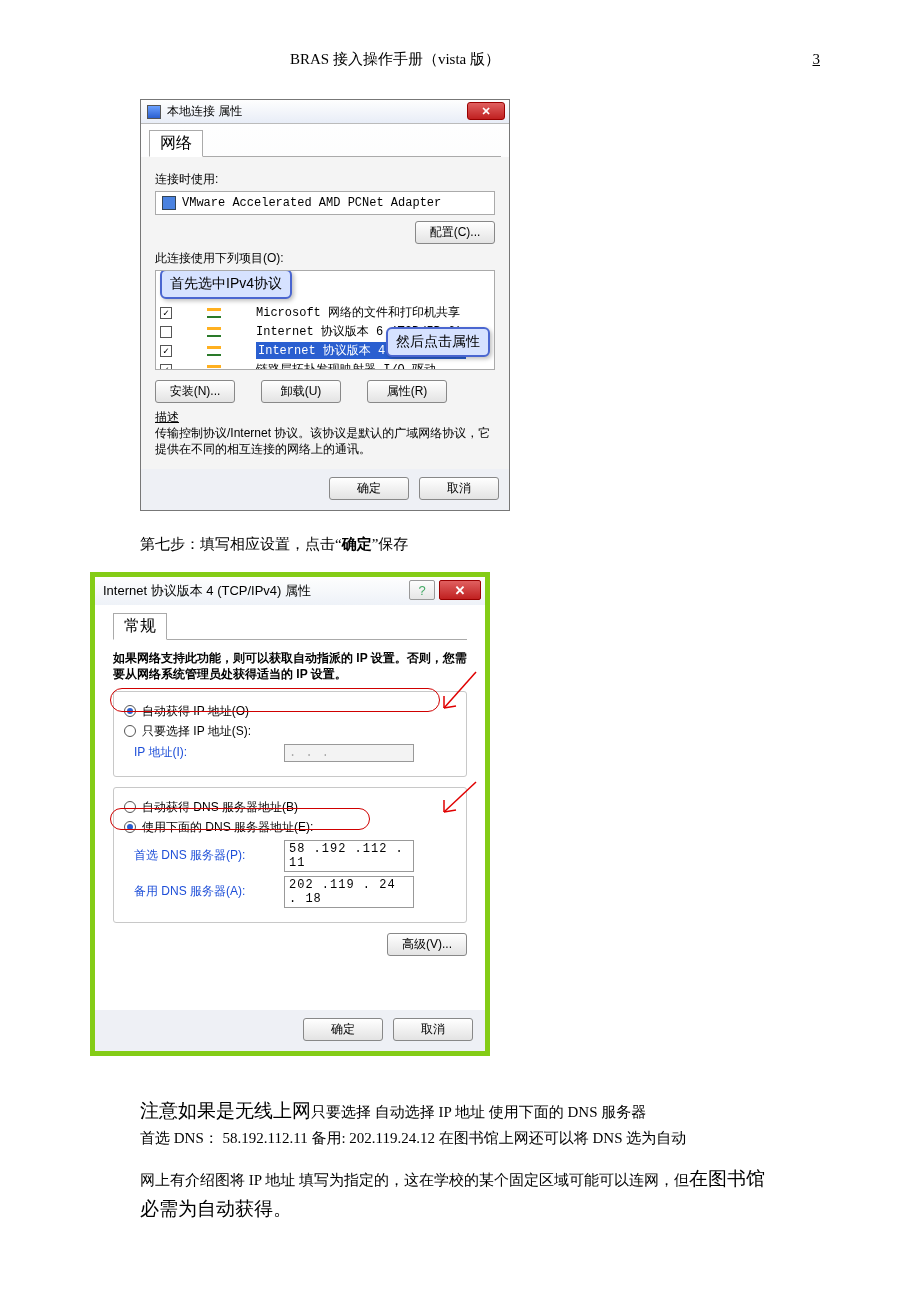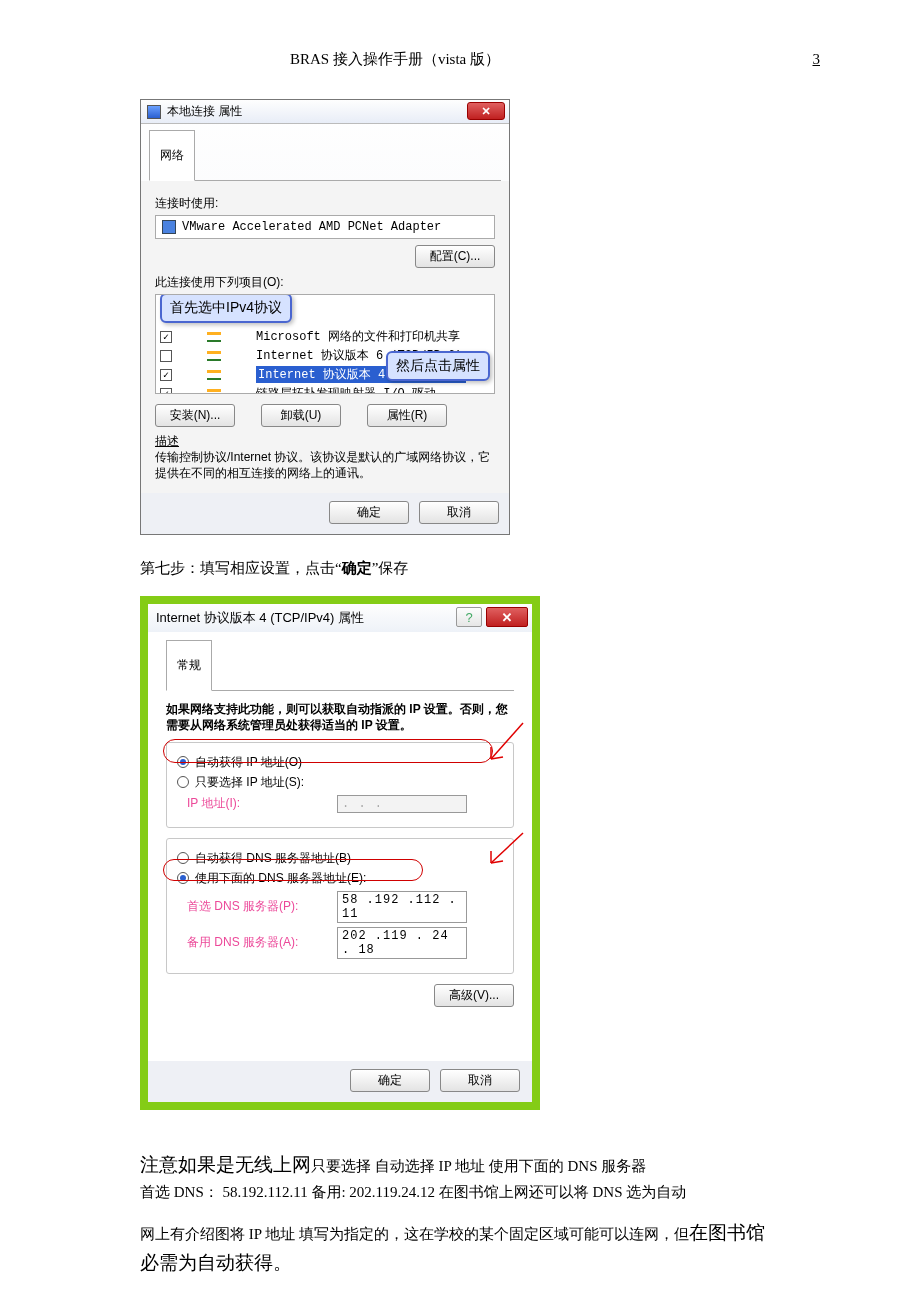--- a/index.html
+++ b/index.html
@@ -58,23 +58,23 @@
     font-size: 11px;
   }
   .tabstrip {
     margin: 6px 8px 0 8px;
     border-bottom: 1px solid #aaa;
     display: flex;
   }
   .tab {
     border: 1px solid #aaa;
     border-bottom: 1px solid #fff;
-    padding: 16px 10px;
+    padding: 2px 10px;
     background: #fff;
-    font-size: 12px;
+    font-size: 16px;
     margin-bottom: -1px;
   }
   .dlg1 .body { padding: 8px 14px 12px 14px; background:#f4f4f4; }
   .lbl { margin: 6px 0 3px 0; }
   .adapterrow {
     border: 1px solid #aaa;
     background: #fff;
     padding: 4px 6px;
     display:flex; align-items:center;
     font-family: "Courier New", monospace;
@@ -123,22 +123,21 @@
   .callout.tip2 { top:56px; right:4px;}
   .btnrow3 { display:flex; gap:26px; margin:10px 0 4px 0;}
   .desc-head { margin-top:6px;text-decoration:underline;}
   .desc-txt { font-size:12px; line-height:1.3; }
   .dlg1 .foot { display:flex; justify-content:flex-end; gap:10px; padding:8px 10px 10px 0; background:#eef0f5;}
   
   .steptext { margin: 24px 0 18px 50px; font-size:15px;}
   
   .dlg2 {
     width: 400px;
-    margin-left: 50px;
-    border:8px solid #84cc16;
+    border:5px solid #84cc16;
     font-family:"Microsoft YaHei","SimSun",sans-serif;
     font-size:12px;
     background:#fff;
     position:relative;
   }
   .dlg2 .titlebar2 {
     height:28px;
     background:linear-gradient(#fefefe,#eef2f8);
     display:flex;align-items:center;
     padding:0 8px;
@@ -149,21 +148,21 @@
   .help2{width:26px;height:20px;border:1px solid #999;border-radius:2px;background:linear-gradient(#fdfdfd,#e6e6e6);display:flex;align-items:center;justify-content:center;color:#4a6;}
   .close2{width:42px;height:20px;border:1px solid #900;border-radius:2px;background:linear-gradient(#e06060,#c02020);display:flex;align-items:center;justify-content:center;color:#fff;font-weight:bold;}
   .dlg2 .body2 { padding:8px 18px 14px 18px;}
   .tabstrip2 { border-bottom:1px solid #aaa; display:flex; margin-bottom:10px;}
   .intro { font-size:12px; line-height:1.35; margin:4px 0 8px 0;font-weight:bold;}
   .group { border:1px solid #c8c8c8; border-radius:3px; padding:8px 10px 10px 10px; margin-bottom:10px; position:relative;}
   .radiorow{display:flex;align-items:center;margin:3px 0;font-size:12px;}
   .radio{width:12px;height:12px;border:1px solid #555;border-radius:50%;margin-right:6px;display:inline-flex;align-items:center;justify-content:center;}
   .radio.on::after{content:"";width:6px;height:6px;background:#2a5fd0;border-radius:50%;}
   .fieldrow{display:flex;align-items:center;margin:4px 0 4px 10px;font-size:12px;}
-  .fieldrow .flabel{width:150px;color:#ec4899;}
+  .fieldrow .flabel{width:150px;color:#1d4ed8;}
   .ipbox{width:130px;border:1px solid #999;padding:1px 4px;font-family:"Courier New",monospace;font-size:12px;letter-spacing:1px;background:#fff;}
   .ipbox.disabled{background:#f3f3f3;color:#aaa;}
   .redarrow{position:absolute;}
   .redline{stroke:#e00000;stroke-width:1.5;fill:none;}
   .dlg2 .foot2{display:flex;justify-content:flex-end;gap:10px;padding:8px 12px 10px 0;background:#eef0f5;}
   
   .redoval{position:absolute;border:1.5px solid #d00000;border-radius:14px;}
   
   .para { margin: 40px 50px 0 50px; font-size:15px; line-height:1.6;}
   .big { font-size:19px;}

